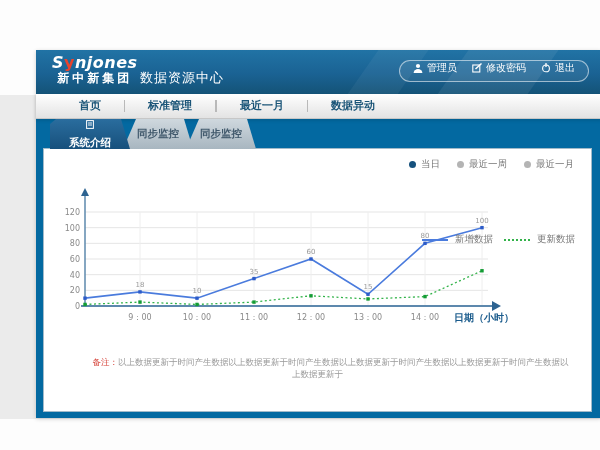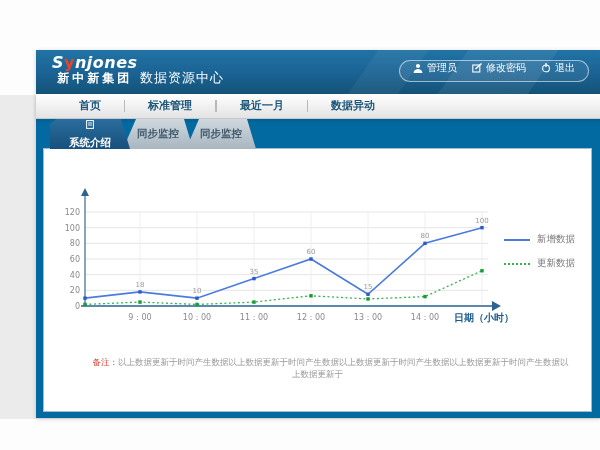--- a/index.html
+++ b/index.html
@@ -42,21 +42,21 @@
   .tab-idle2 { z-index:2; } .tab-idle3 { z-index:1; }
 
   
   .panel { position:absolute; left:7px; top:98px; width:549px; height:264px; background:#fff; border:1px solid #a2bac9; }
   .radios { position:absolute; top:9px; right:17px; display:flex; gap:17px; }
   .radio { display:flex; align-items:center; gap:5px; font-size:9.5px; color:#777; cursor:pointer; }
   .dot { width:7px; height:7px; border-radius:50%; background:#b4b4b4; }
   .dot-on { background:#16517d; }
   .chart-title { position:absolute; left:10px; top:21px; color:#1a5b8c; font-weight:bold; font-size:11px; }
   .chart-svg { position:absolute; left:3px; top:38px; }
-  .legend { position:absolute; right:16px; top:84px; display:flex; flex-direction:column; gap:11px; }
+  .legend { position:absolute; right:16px; top:84px; display:flex; flex-direction:row; gap:11px; }
   .legend-row { display:flex; align-items:center; gap:7px; font-size:9.5px; color:#777; white-space:nowrap; }
   .line-sample { width:26px; height:0; border-top:2px solid #4a7bdd; }
   .line-sample.dotted { border-top:2px dotted #33b34a; }
   .note { position:absolute; left:22px; right:22px; top:208px; text-align:center; font-size:8.5px; color:#999; line-height:1.4; }
   .note .red { color:#d43c32;margin-left:26px; }
 </style>
 </head>
 <body>
 
 <div class="canvas">
@@ -128,20 +128,34 @@
       <div class="tab tab-idle tab-idle2">
           <span>同步监控</span>
         </div>
       <div class="tab tab-idle tab-idle3">
           <span>同步监控</span>
         </div>
     </div>
 
     <div class="panel">
 
+      <div class="radios">
+        <div class="radio">
+          <span class="dot dot-on"></span>
+          <span>当日</span>
+        </div>
+        <div class="radio">
+          <span class="dot"></span>
+          <span>最近一周</span>
+        </div>
+        <div class="radio">
+          <span class="dot"></span>
+          <span>最近一月</span>
+        </div>
+      </div>
 
 
       <svg class="chart-svg" width="470" height="150" viewBox="0 0 470 150">
           <text x="33" y="122" text-anchor="end" font-size="8" fill="#8a8a8a">0</text>
           <line x1="38" y1="103.33333333333333" x2="441" y2="103.33333333333333" stroke="#e5e5e5" stroke-width="1"></line>
           <text x="33" y="106.33333333333333" text-anchor="end" font-size="8" fill="#8a8a8a">20</text>
           <line x1="38" y1="87.66666666666667" x2="441" y2="87.66666666666667" stroke="#e5e5e5" stroke-width="1"></line>
           <text x="33" y="90.66666666666667" text-anchor="end" font-size="8" fill="#8a8a8a">40</text>
           <line x1="38" y1="72" x2="441" y2="72" stroke="#e5e5e5" stroke-width="1"></line>
           <text x="33" y="75" text-anchor="end" font-size="8" fill="#8a8a8a">60</text>

